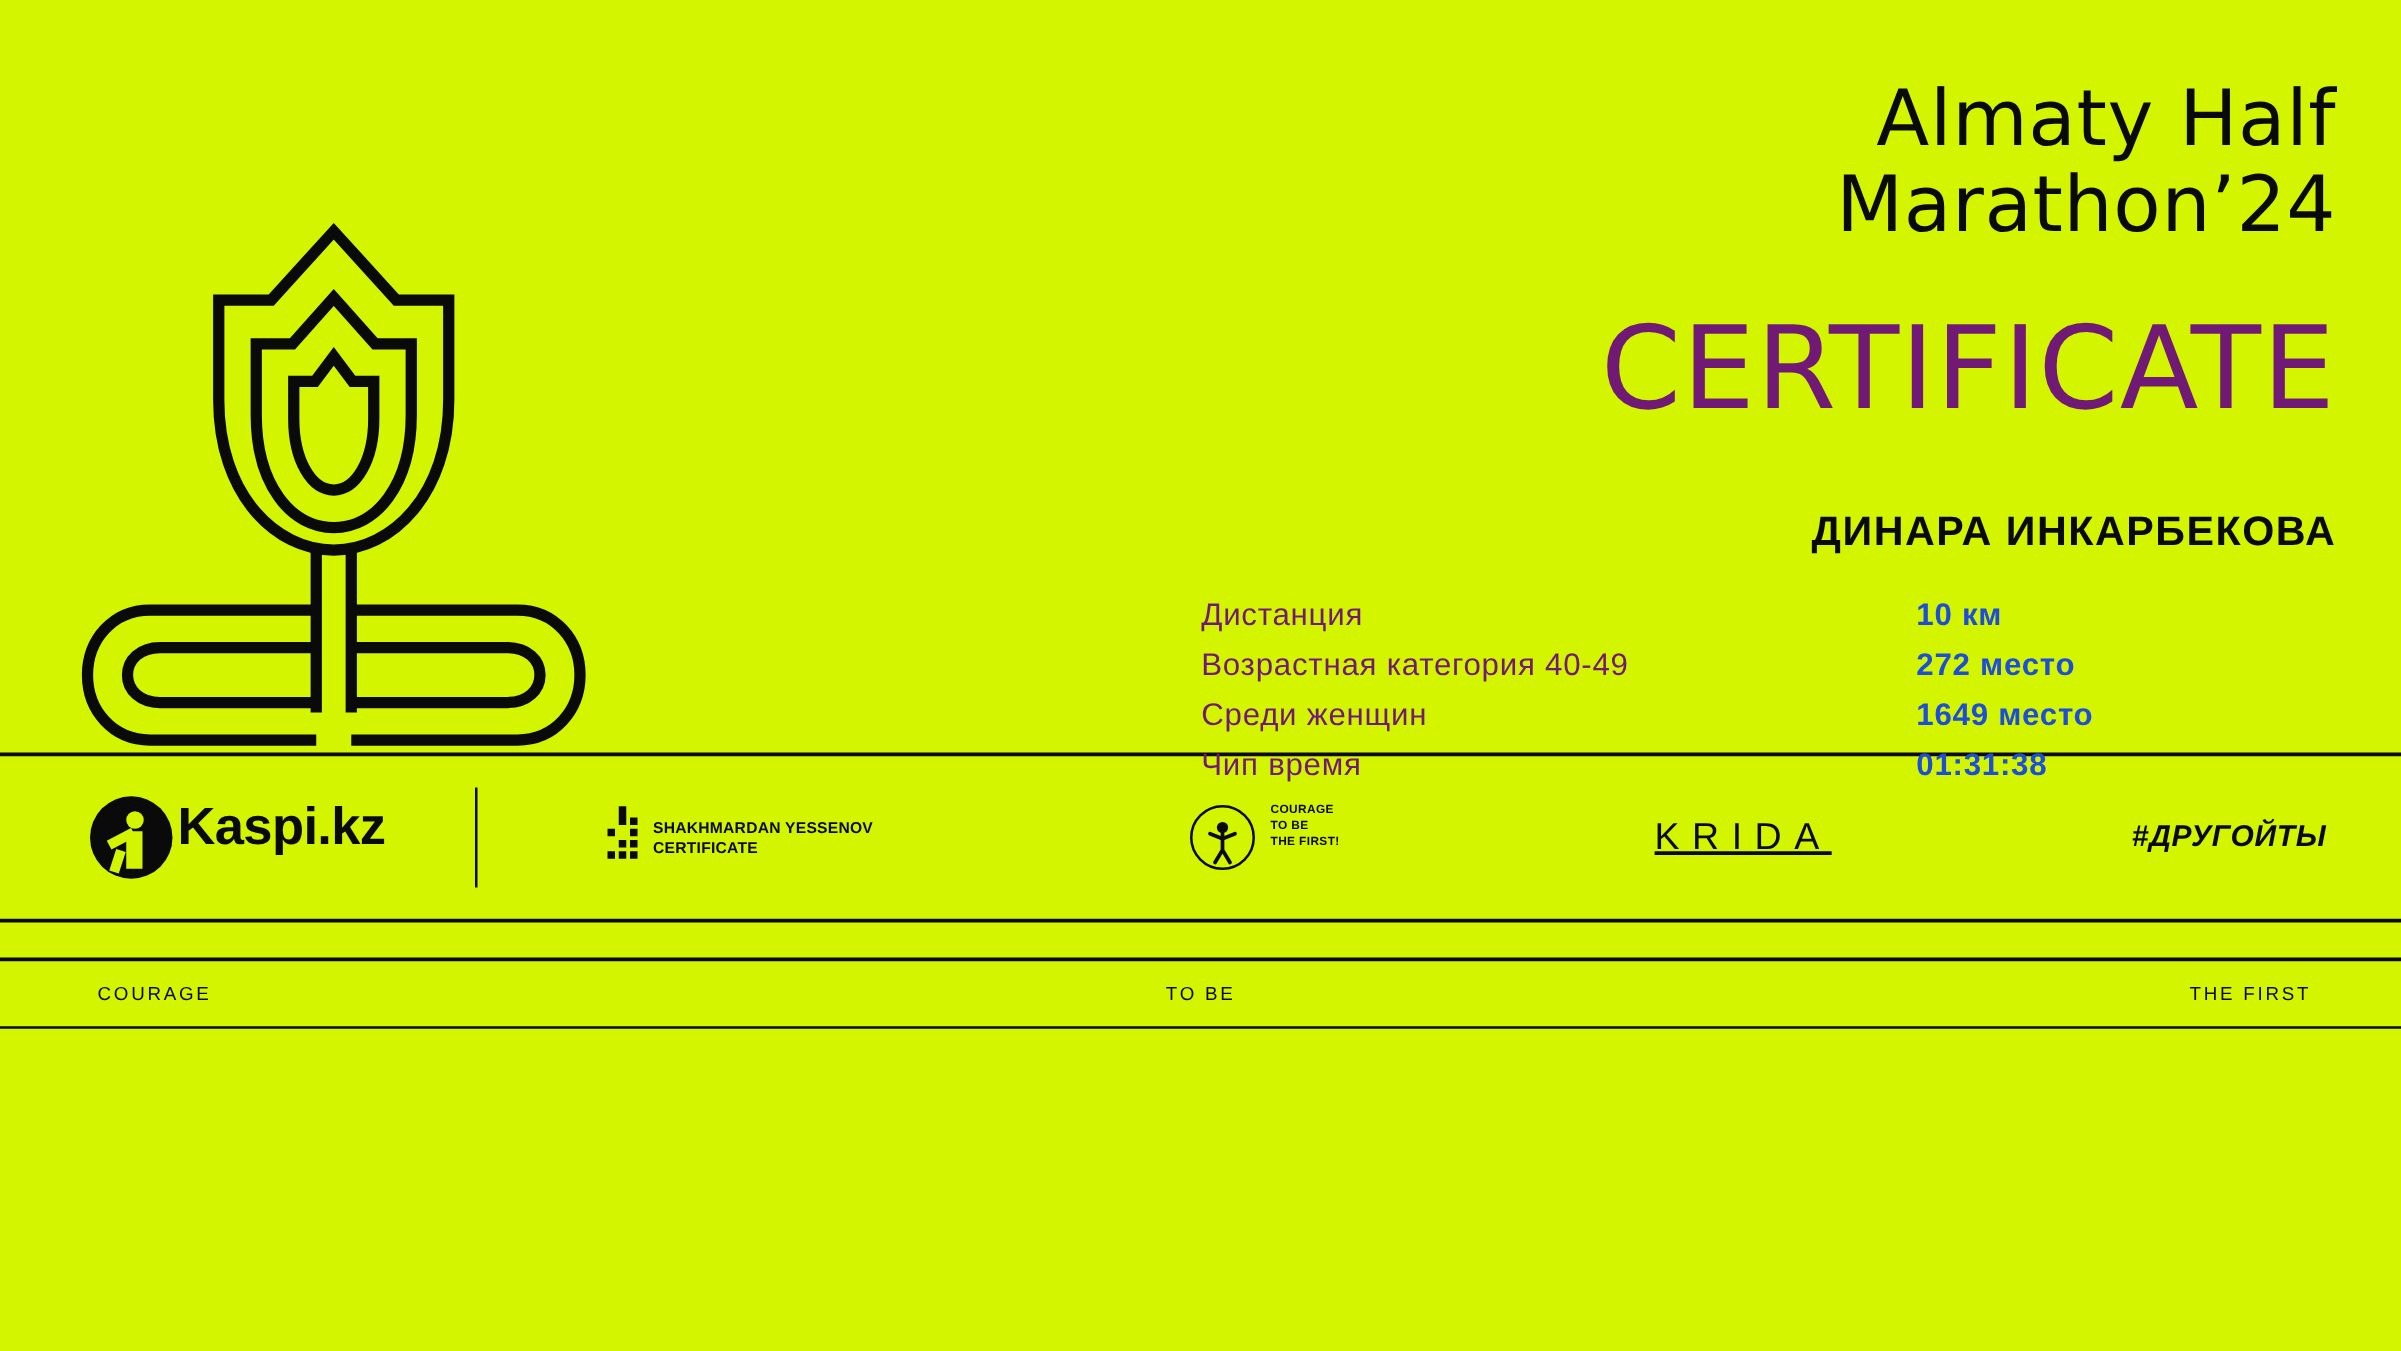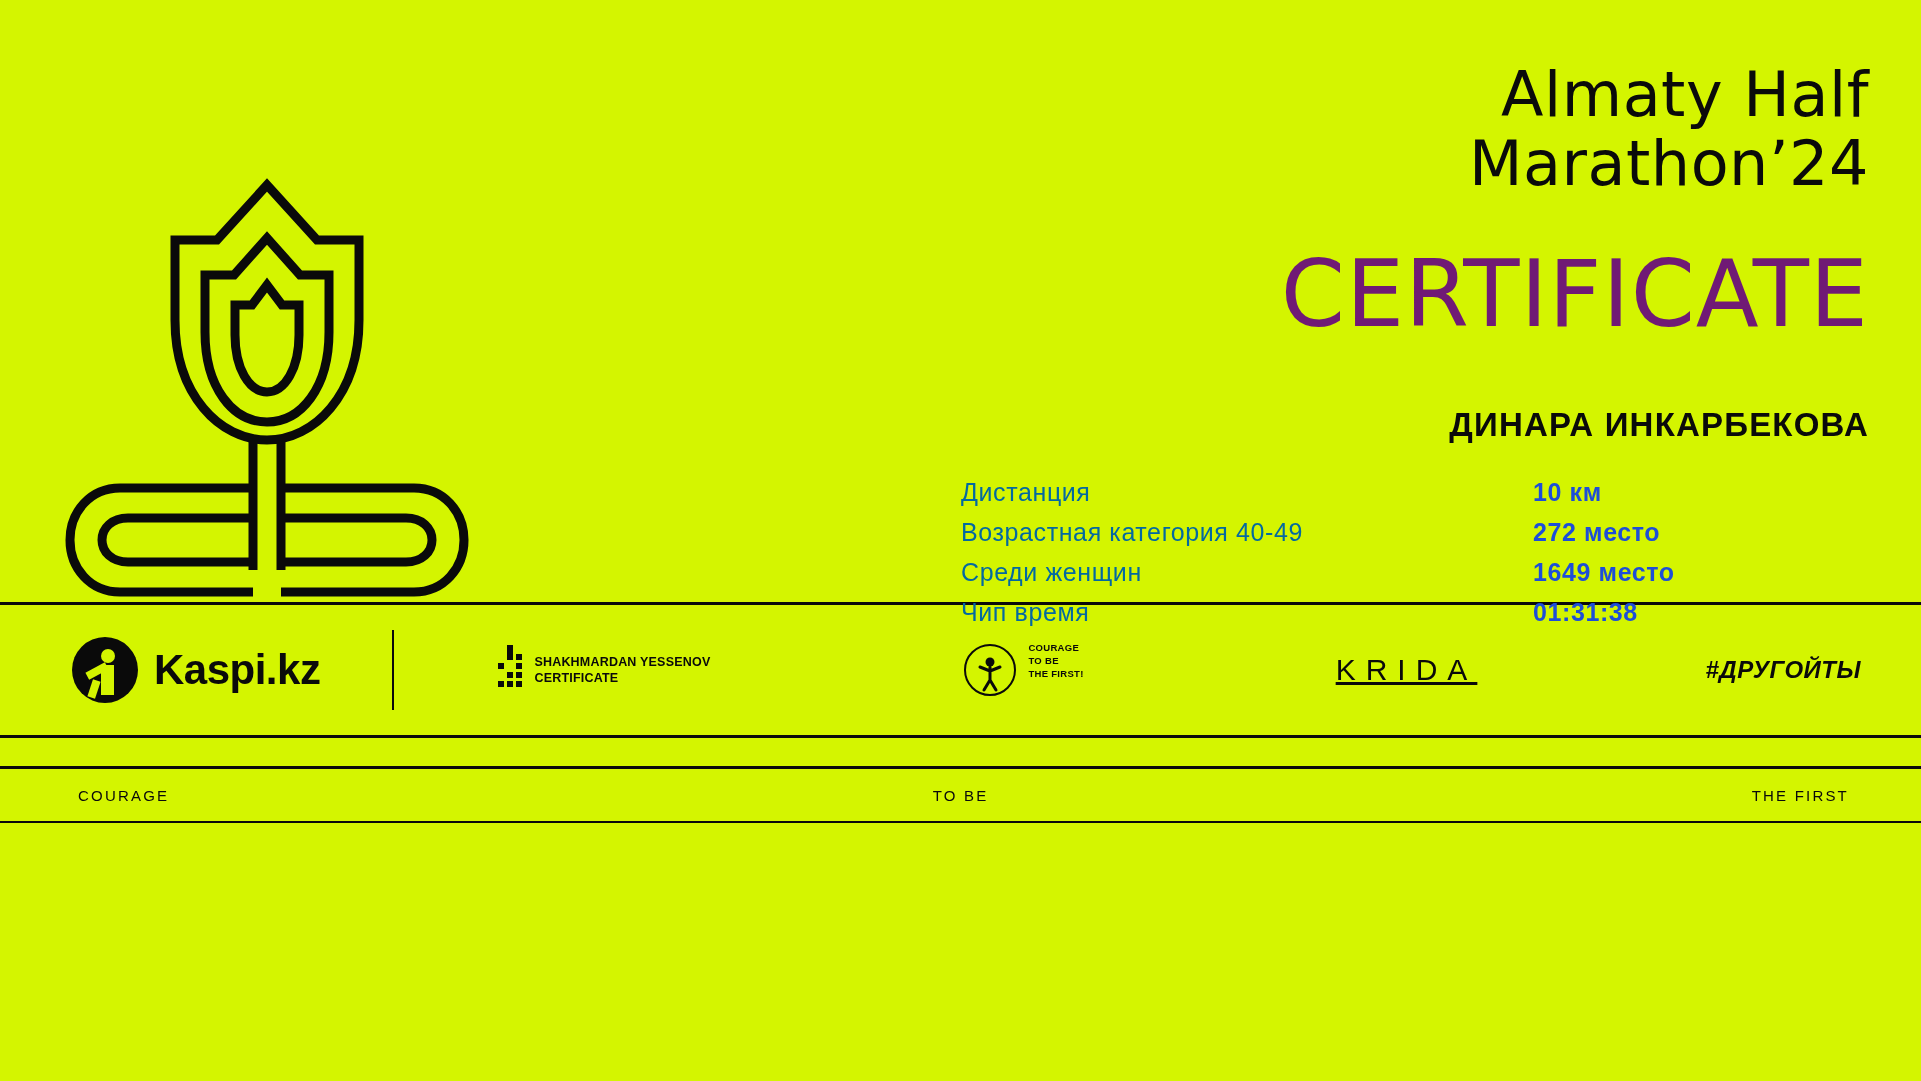--- a/index.html
+++ b/index.html
@@ -87,21 +87,21 @@
   }
   .result-row {
     display: flex;
     align-items: baseline;
     margin-bottom: 11px;
   }
   .result-label {
     width: 572px;
     font-size: 25px;
     letter-spacing: 0.6px;
-    color: #0369a1;
+    color: #701a75;
   }
   .result-value {
     font-size: 25px;
     font-weight: 700;
     letter-spacing: 0.6px;
     color: #1d4ed8;
   }
 
   
   .rule {
@@ -110,23 +110,23 @@
     background: #0a0a0a;
   }
   .sponsor-bar {
     height: 130px;
     display: flex;
     align-items: center;
     position: relative;
   }
   .kaspi {
     display: flex;
-    align-items: center;
+    align-items: flex-start;
     margin-left: 72px;
-    gap: 16px;
+    gap: 4px;
   }
   .kaspi-mark {
     width: 66px;
     height: 66px;
     border-radius: 50%;
     background: #0a0a0a;
     position: relative;
     overflow: hidden;
     flex: none;
   }

